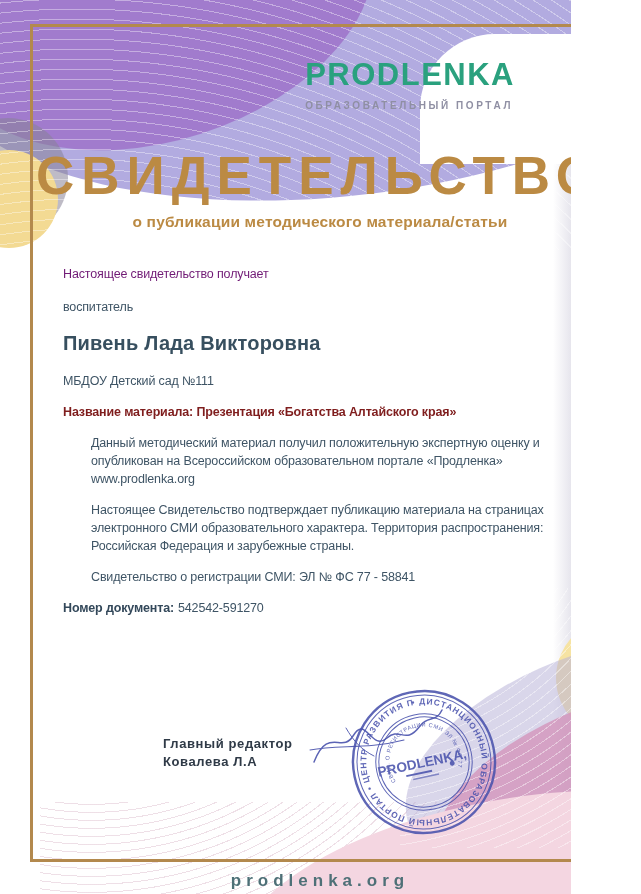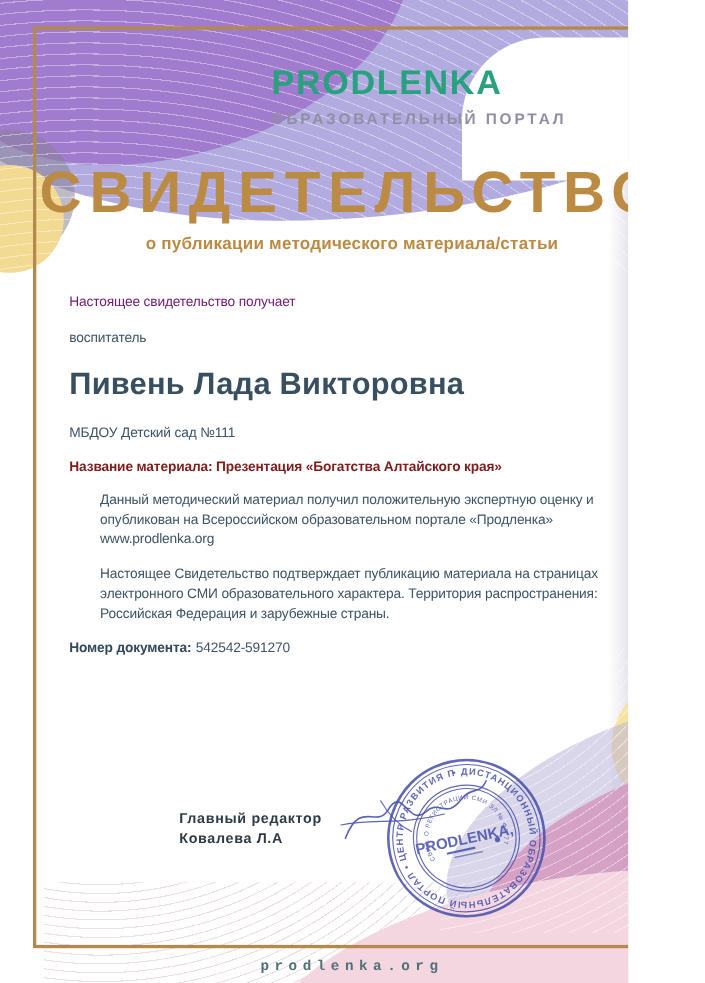--- a/index.html
+++ b/index.html
@@ -36,43 +36,43 @@
     background:#f4d6e1;transform:rotate(-6deg);z-index:6;}
   .arcs-br{left:400px;top:588px;width:241px;height:260px;z-index:7;
     background:repeating-radial-gradient(circle at -25% -55%,rgba(255,255,255,0) 0 8px,rgba(255,255,255,.42) 8px 9px);}
   .arcs-bl{left:40px;top:802px;width:430px;height:92px;z-index:2;
     background:repeating-radial-gradient(circle at 12% -310%,rgba(0,0,0,0) 0 7px,rgba(200,150,175,.30) 7px 8px);}
   
   .frame{left:30px;top:24px;width:574px;height:832px;border:3px solid #b3894d;z-index:8;}
   
   .logo{right:56px;top:58px;z-index:10;text-align:left;}
   .logo .brand{font-size:31px;font-weight:bold;color:#2aa17e;letter-spacing:1.5px;line-height:1.1;}
-  .logo .tagline{margin-top:8px;font-size:14px;font-weight:bold;color:#8f8fa3;letter-spacing:2.6px;}
+  .logo .tagline{margin-top:8px;font-size:10px;font-weight:bold;color:#8f8fa3;letter-spacing:2.6px;}
   
   .titlebox{left:33px;top:146px;width:574px;text-align:center;z-index:10;}
   .titlebox h1{margin:0;font-size:53px;font-weight:bold;color:#bb8a43;letter-spacing:7px;line-height:1.15;}
   .titlebox .sub{margin-top:6px;font-size:15.5px;font-weight:bold;color:#bb8a43;letter-spacing:.2px;}
   
   .content{left:63px;top:265px;width:532px;z-index:10;color:#3e5465;
     font-size:12.5px;line-height:1.45;letter-spacing:-.15px;}
   .content .b{font-weight:bold;color:#33485a;}
   .content p{margin:0 0 11px 0;}
   .content .intro{font-weight:normal;color:#701a75;margin-bottom:15px;}
-  .content .name{margin:13px 0 14px 0;font-size:28px;font-weight:bold;color:#374f5f;letter-spacing:.2px;}
+  .content .name{margin:13px 0 14px 0;font-size:20px;font-weight:bold;color:#374f5f;letter-spacing:.2px;}
   .content .matline{font-weight:bold;color:#7f1d1d;margin:13px 0 12px 0;}
   .content .gap{margin-bottom:13px;margin-left:28px;}
   .content .val{margin-left:4px;}
   
   .sigblock{left:163px;top:735px;z-index:11;font-size:13px;font-weight:bold;color:#2f3a47;
     line-height:1.4;letter-spacing:.6px;}
   .stamp{left:348px;top:686px;z-index:12;transform:rotate(-12deg);opacity:.88;}
   .autograph{left:308px;top:698px;z-index:13;}
   
   .footer{left:33px;top:871px;width:574px;text-align:center;z-index:10;
-    font-size:13px;font-weight:bold;color:#4e7077;letter-spacing:5px;font-family:Liberation Mono, monospace;}
+    font-size:17px;font-weight:bold;color:#4e7077;letter-spacing:5px;}
 </style>
 </head>
 <body>
 
 <div class="page">
 
   <div class="abs edge-right"></div>
   <div class="abs wave-lavender"></div>
   <div class="abs blob-purple"></div>
   <div class="abs circle-gray-left"></div>
@@ -101,20 +101,21 @@
   </div>
 
   <div class="abs content">
     <p class="intro">Настоящее свидетельство получает</p>
     <p>воспитатель</p>
     <div class="name">Пивень Лада Викторовна</div>
     <p>МБДОУ Детский сад №111</p>
     <p class="matline">Название материала: Презентация «Богатства Алтайского края»</p>
     <p class="gap">Данный методический материал получил положительную экспертную оценку и опубликован на Всероссийском образовательном портале «Продленка» www.prodlenka.org</p>
     <p class="gap">Настоящее Свидетельство подтверждает публикацию материала на страницах электронного СМИ образовательного характера. Территория распространения: Российская Федерация и зарубежные страны.</p>
+    <p class="gap">Свидетельство о регистрации СМИ: ЭЛ № ФС 77 - 58841</p>
     <p>
       <span class="b">Номер документа:</span><span class="val">542542-591270</span>
     </p>
   </div>
 
   <div class="abs sigblock">
     <div>Главный редактор</div>
     <div>Ковалева Л.А</div>
   </div>
 

